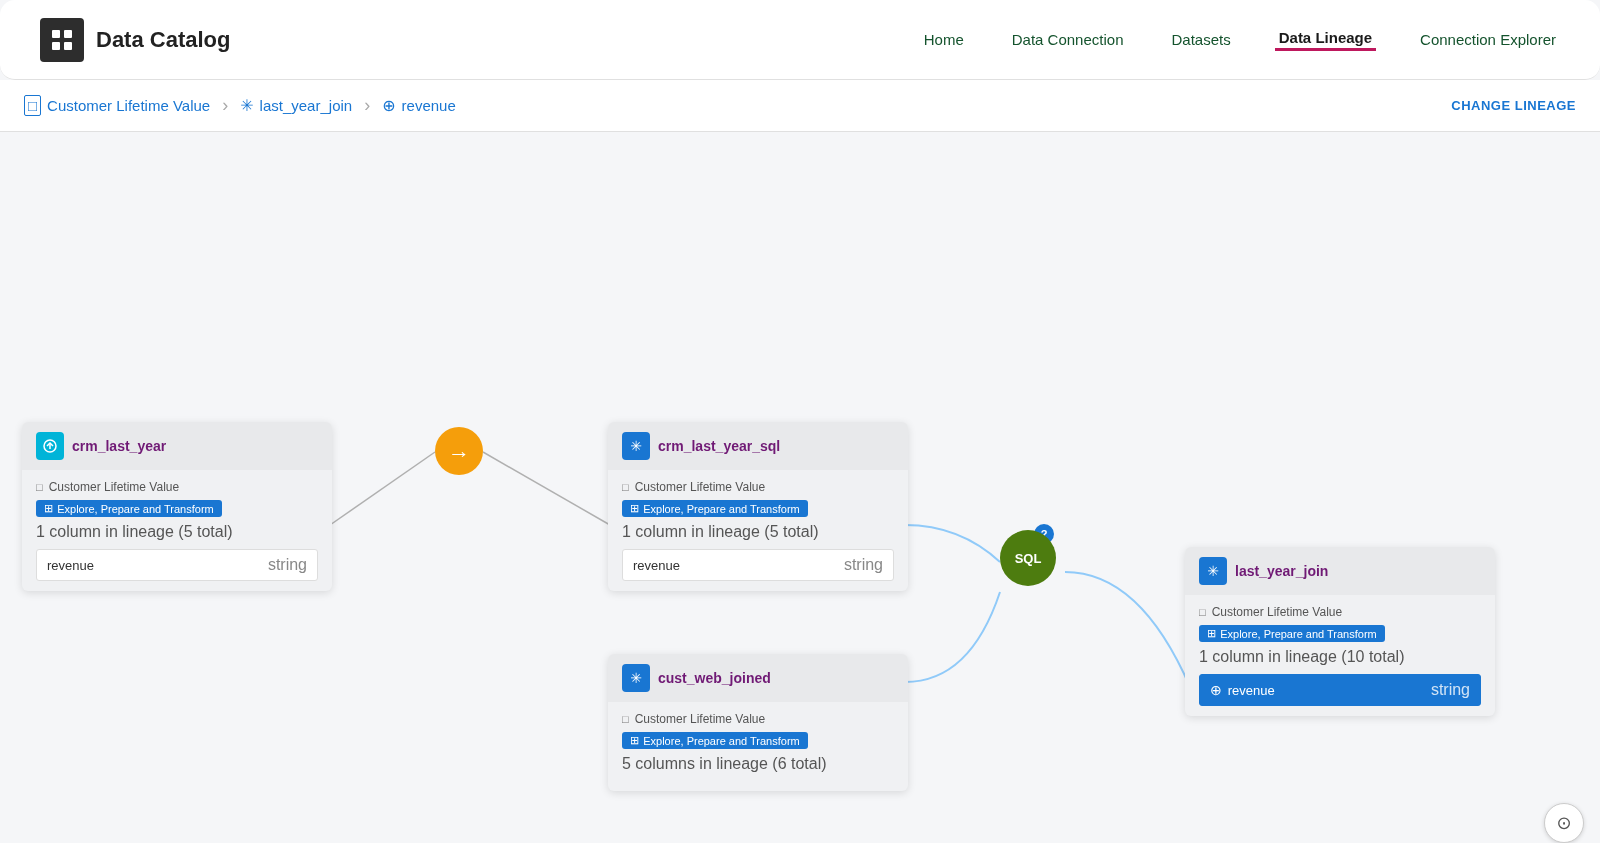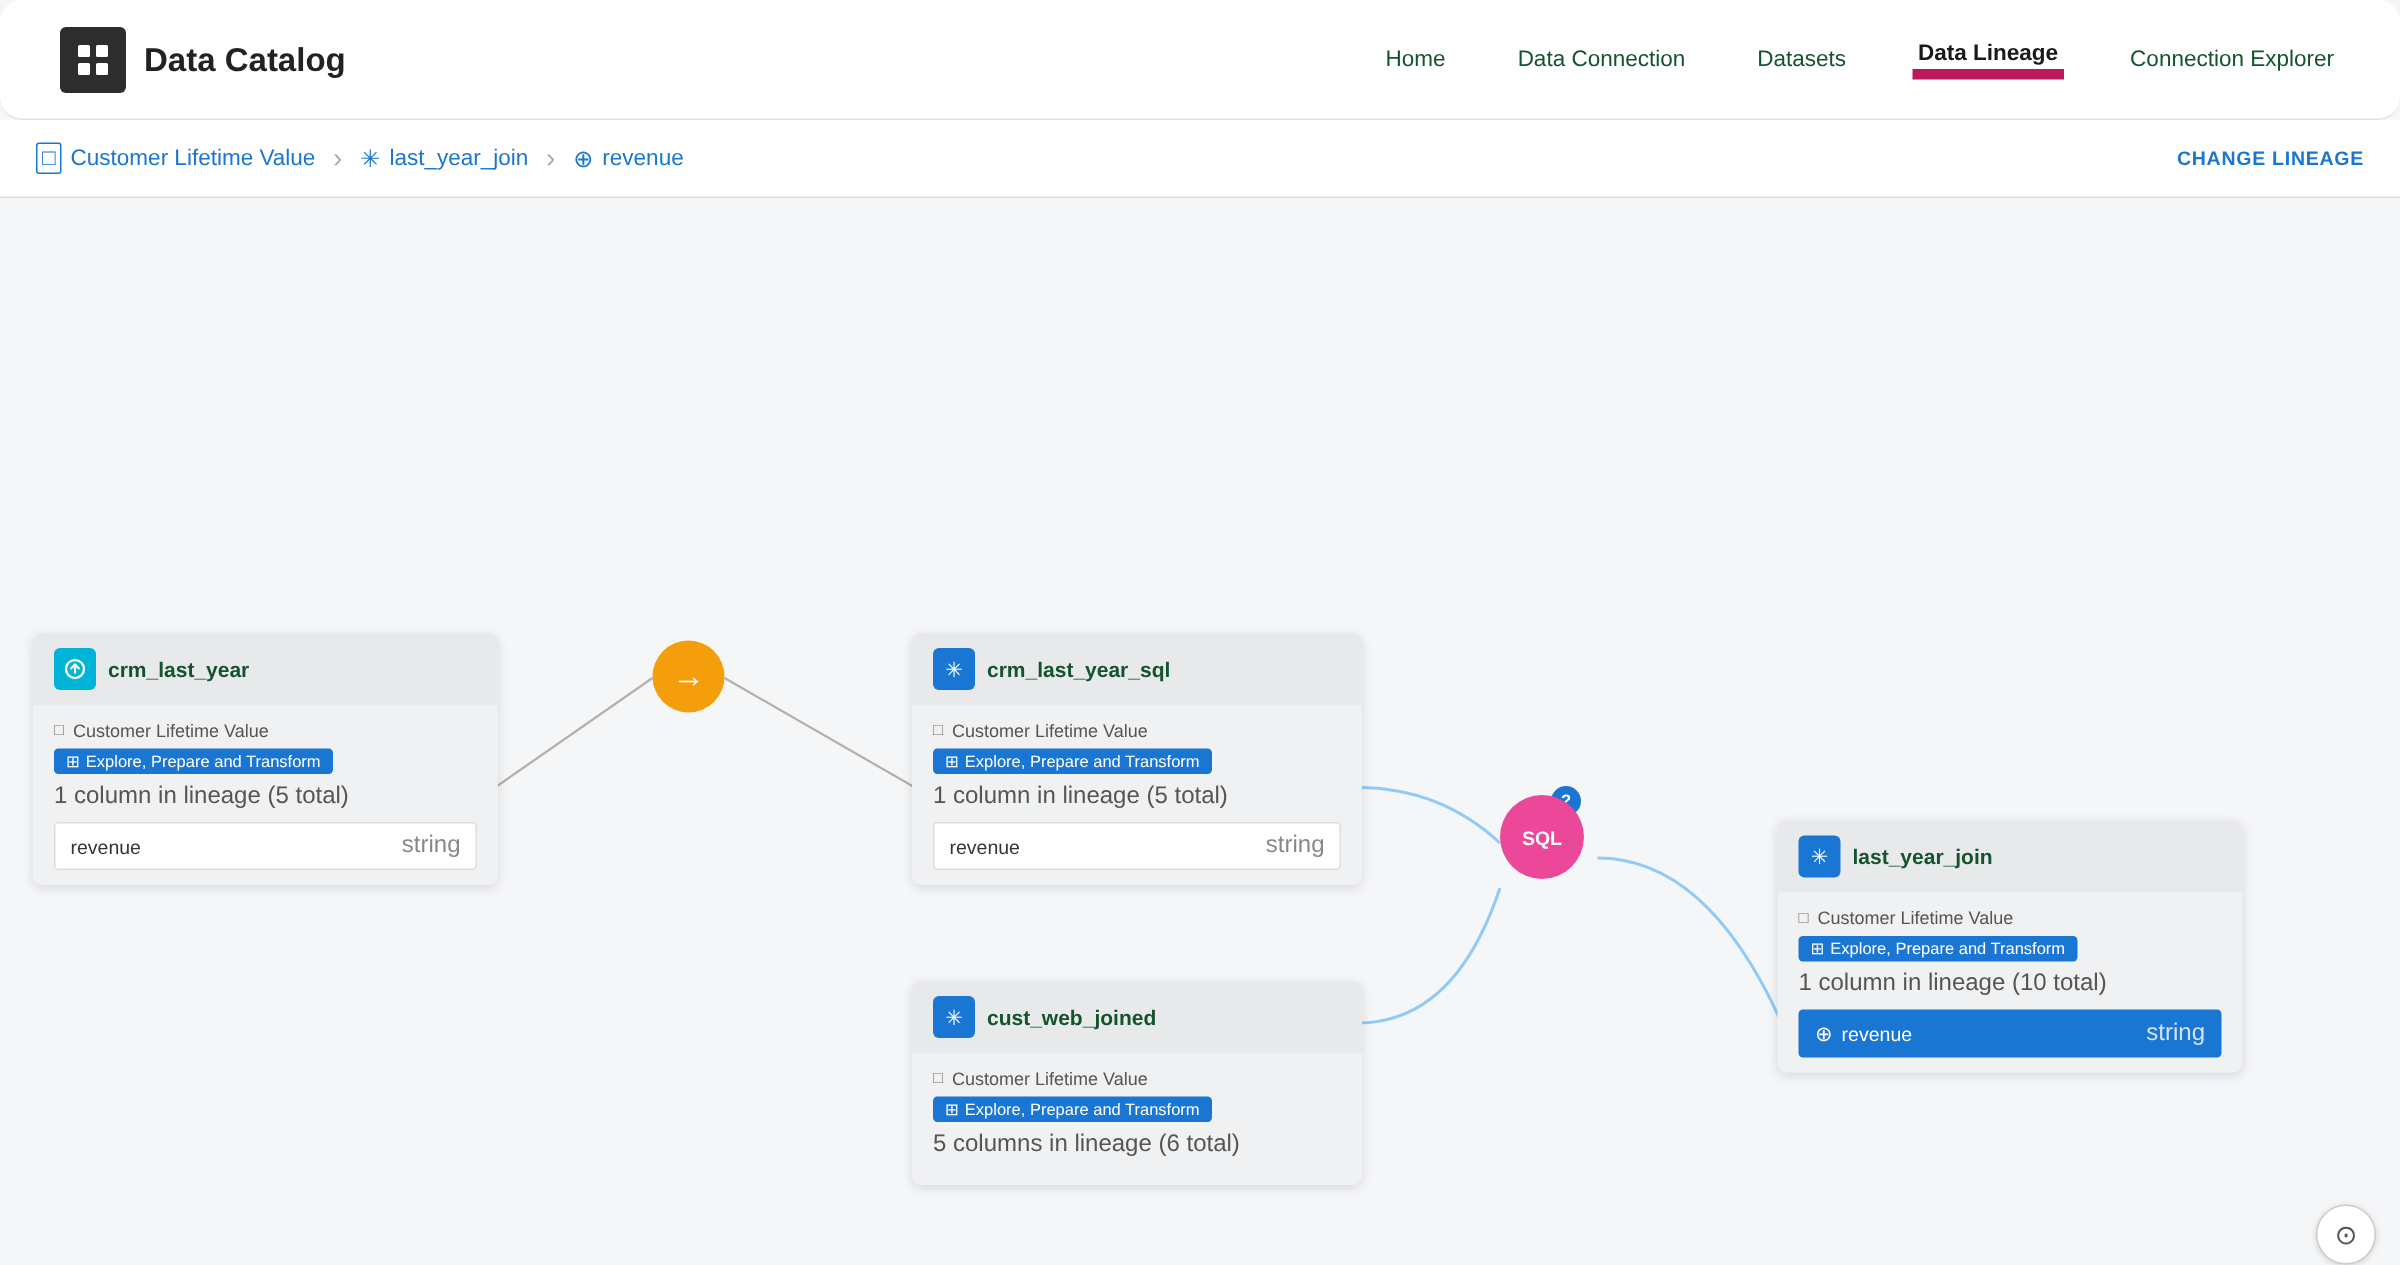--- a/index.html
+++ b/index.html
@@ -28,21 +28,21 @@
       display: flex; align-items: center; justify-content: center;
       border-radius: 4px;
     }
     .nav-logo-icon svg { fill: white; }
     .nav-logo-title { font-size: 22px; font-weight: 600; color: #222; }
     .nav-links { display: flex; align-items: center; gap: 40px; margin-left: auto; }
     .nav-link { font-size: 15px; color: #14532d; cursor: pointer; padding: 0 4px; }
     .nav-link.active {
       color: #1a1a1a;
       font-weight: 700;
-      border-bottom: 7px solid #be185d;
+      border-bottom: 3px solid #be185d;
       padding-bottom: 2px;
     }
 
     
     .breadcrumb-bar {
       display: flex;
       align-items: center;
       background: #fff;
       border-bottom: 1px solid #e0e0e0;
       height: 52px;
@@ -91,21 +91,21 @@
     }
     .node-header-icon {
       width: 28px; height: 28px;
       background: #1976d2;
       border-radius: 4px;
       display: flex; align-items: center; justify-content: center;
       color: white; font-size: 14px;
     }
     .node-header-icon.blue { background: #1976d2; }
     .node-header-icon.cyan { background: #00b4d8; }
-    .node-title { font-size: 14px; font-weight: 600; color: #14532d; }
+    .node-title { font-size: 14px; font-weight: 600; color: #701a75; }
     .node-body { padding: 10px 14px; }
     .node-meta-row {
       display: flex; align-items: center; gap: 6px;
       font-size: 12px; color: #555; margin-bottom: 4px;
     }
     .meta-icon { font-size: 11px; color: #777; }
     .tag-badge {
       display: inline-flex; align-items: center;
       background: #1976d2; color: white;
       font-size: 11px; padding: 2px 8px;
@@ -136,21 +136,21 @@
       display: flex; align-items: center; justify-content: center;
       font-size: 20px;
       color: white;
     }
     .connector-circle.arrow {
       width: 48px; height: 48px;
       background: #f59e0b;
     }
     .connector-circle.sql {
       width: 56px; height: 56px;
-      background: #ec4899;
+      background: #4d7c0f;
       font-size: 13px; font-weight: 700;
     }
 
     
     .q-badge {
       position: absolute;
       width: 20px; height: 20px;
       background: #1976d2;
       border-radius: 50%;
       color: white;

